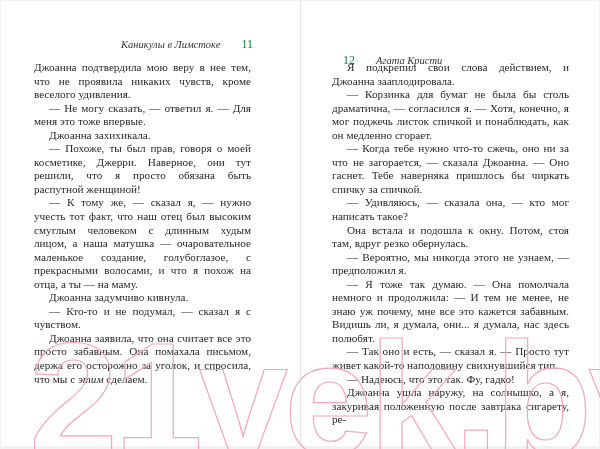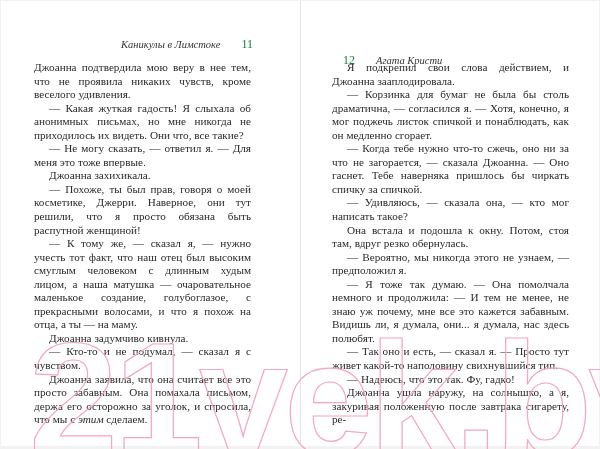--- a/index.html
+++ b/index.html
@@ -57,21 +57,20 @@
 
 <div class="spread">
 
   <div class="page left">
     <div class="header">
       <span class="running-title">Каникулы в Лимстоке</span>
       <span class="page-num">11</span>
     </div>
     <div class="body-text">
       <p class="noindent">Джоанна подтвердила мою веру в нее тем, что не проявила никаких чувств, кроме веселого удивления.</p>
-      <p>— Какая жуткая гадость! Я слыхала об анонимных письмах, но мне никогда не приходилось их видеть. Они что, все такие?</p>
       <p>— Не могу сказать, — ответил я. — Для меня это тоже впервые.</p>
       <p>Джоанна захихикала.</p>
       <p>— Похоже, ты был прав, говоря о моей косметике, Джерри. Наверное, они тут решили, что я просто обязана быть распутной женщиной!</p>
       <p>— К тому же, — сказал я, — нужно учесть тот факт, что наш отец был высоким смуглым человеком с длинным худым лицом, а наша матушка — очаровательное маленькое создание, голубоглазое, с прекрасными волосами, и что я похож на отца, а ты — на маму.</p>
       <p>Джоанна задумчиво кивнула.</p>
       <p>— Кто-то и не подумал, — сказал я с чувством.</p>
       <p><span>Джоанна заявила, что она считает все это просто забавным. Она помахала письмом, держа его осторожно за уголок, и спросила, что мы с </span><em>этим</em><span> сделаем.</span></p>
 
     </div>
   </div>

